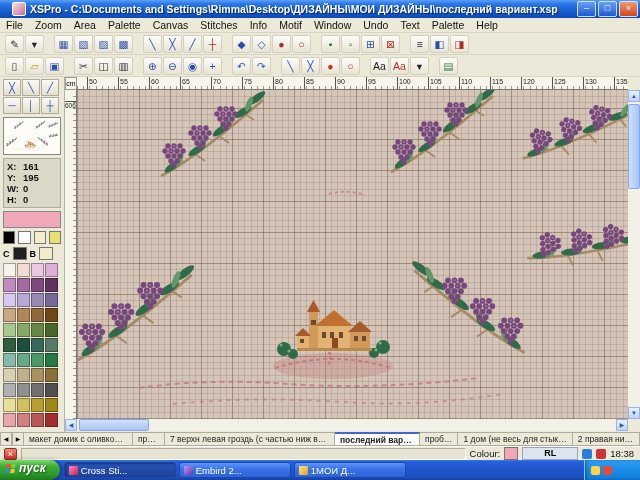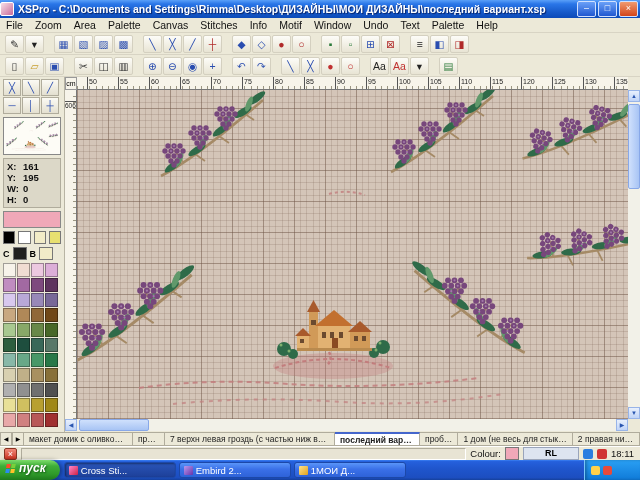--- a/index.html
+++ b/index.html
@@ -1,21 +1,21 @@
 <!DOCTYPE html>
 <html style="--canvas: #d4c5b8; --grid_fine: #b9a695; --grid_bold: #9c8373; --branch: #a58a66; --leaf: #2f6b49; --leaf_light: #61996b; --grape: #77477c; --grape_light: #a077a8; --wall: #e2b272; --wall_dark: #d19a58; --roof: #a85a2c; --roof_light: #c2702f; --window: #6b4a2f; --ground: #c27d7d; --bush_light: #7fb06f;"><head>
 <meta charset="utf-8">
 <style>
   html,body{margin:0;padding:0}
   body{font-family:"Liberation Sans","DejaVu Sans",sans-serif;background:#555}
   .screen{position:relative;width:640px;height:480px;overflow:hidden;background:#ece9d8;font-size:11px}
   .winflag i{display:block;font-style:normal}
 
   
-  .titlebar{position:absolute;left:0;top:0;width:640px;height:18px;display:flex;align-items:center;gap:4px;padding:0 2px 0 0;box-sizing:border-box;
+  .titlebar{position:absolute;left:0;top:0;width:640px;height:18px;display:flex;align-items:center;gap:4px;padding:0 2px 0 12px;box-sizing:border-box;
     background:linear-gradient(180deg,#5aa0f8 0%,#2a76e8 22%,#1558c8 70%,#0b4ab8 100%)}
   .appicon{width:12px;height:12px;border-radius:2px;background:linear-gradient(135deg,#f8e0e8,#c86a9a);border:1px solid #fff;flex:0 0 auto}
   .wtitle{flex:1;color:#fff;font-weight:bold;font-size:10.5px;white-space:nowrap;overflow:hidden;text-overflow:ellipsis;text-shadow:1px 1px 1px rgba(0,20,80,.8)}
   .wbtns{display:flex;gap:2px}
   .wbtn{width:17px;height:14px;border-radius:2px;border:1px solid #cfe0ff;color:#fff;font-size:9px;line-height:12px;text-align:center;
     background:linear-gradient(180deg,#6aa0f8,#2058d0)}
   .wbtn.close{background:linear-gradient(180deg,#f09a70,#d2451a)}
 
   
   .menubar{position:absolute;left:0;top:18px;width:640px;height:15px;background:#ece9d8;display:flex;align-items:center;border-bottom:1px solid #d8d4c4;box-sizing:border-box}
@@ -448,21 +448,21 @@
   </div>
 
   <div class="statusbar">
     <span class="redx">×</span>
     <span class="swell"></span>
     <span class="slabel">Colour:</span>
     <span class="chip" style="background: rgb(240, 168, 184);"></span>
     <span class="lang">RL</span>
     <span class="ticon t1"></span>
     <span class="ticon t2"></span>
-    <span class="stime">18:11</span>
+    <span class="stime">18:38</span>
   </div>
 
   <div class="taskbar">
     <div class="startbtn">
       <span class="winflag">
           <i></i>
           <i></i>
           <i></i>
           <i></i>
         </span>

